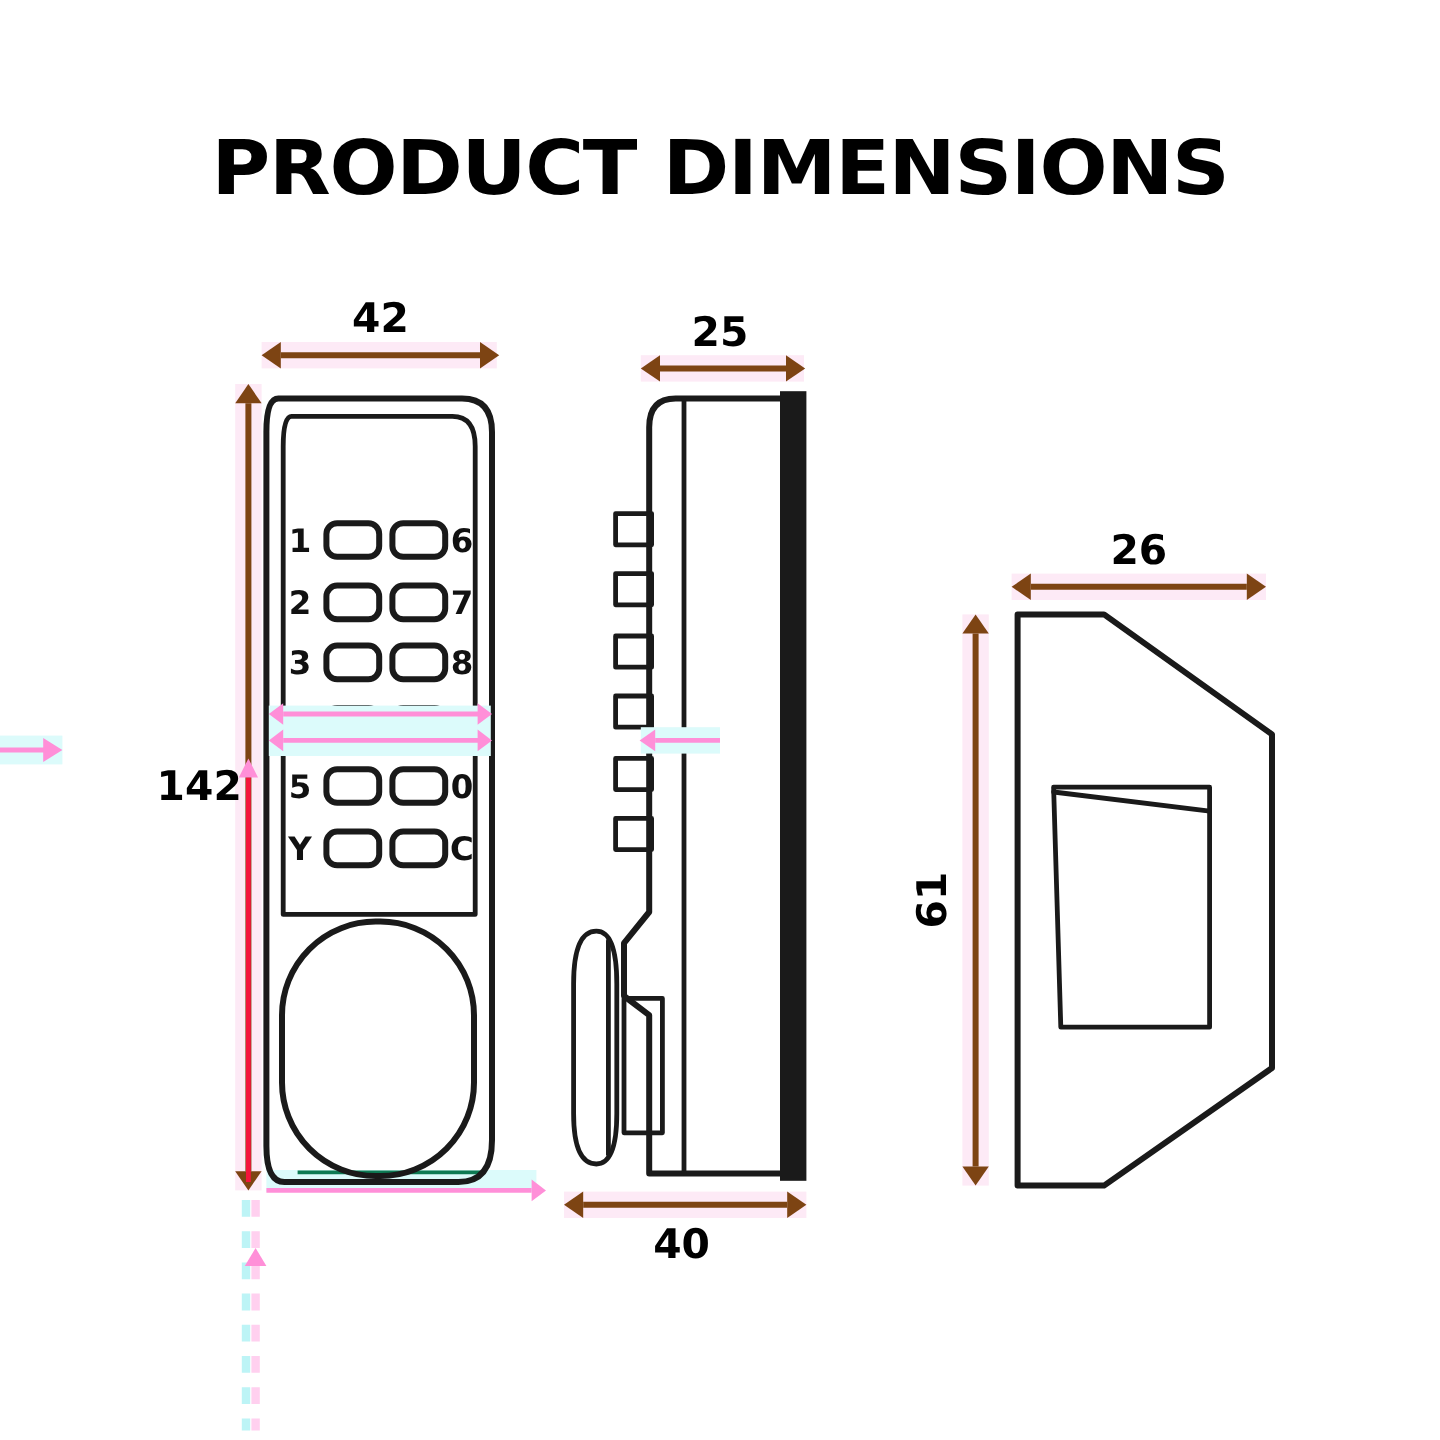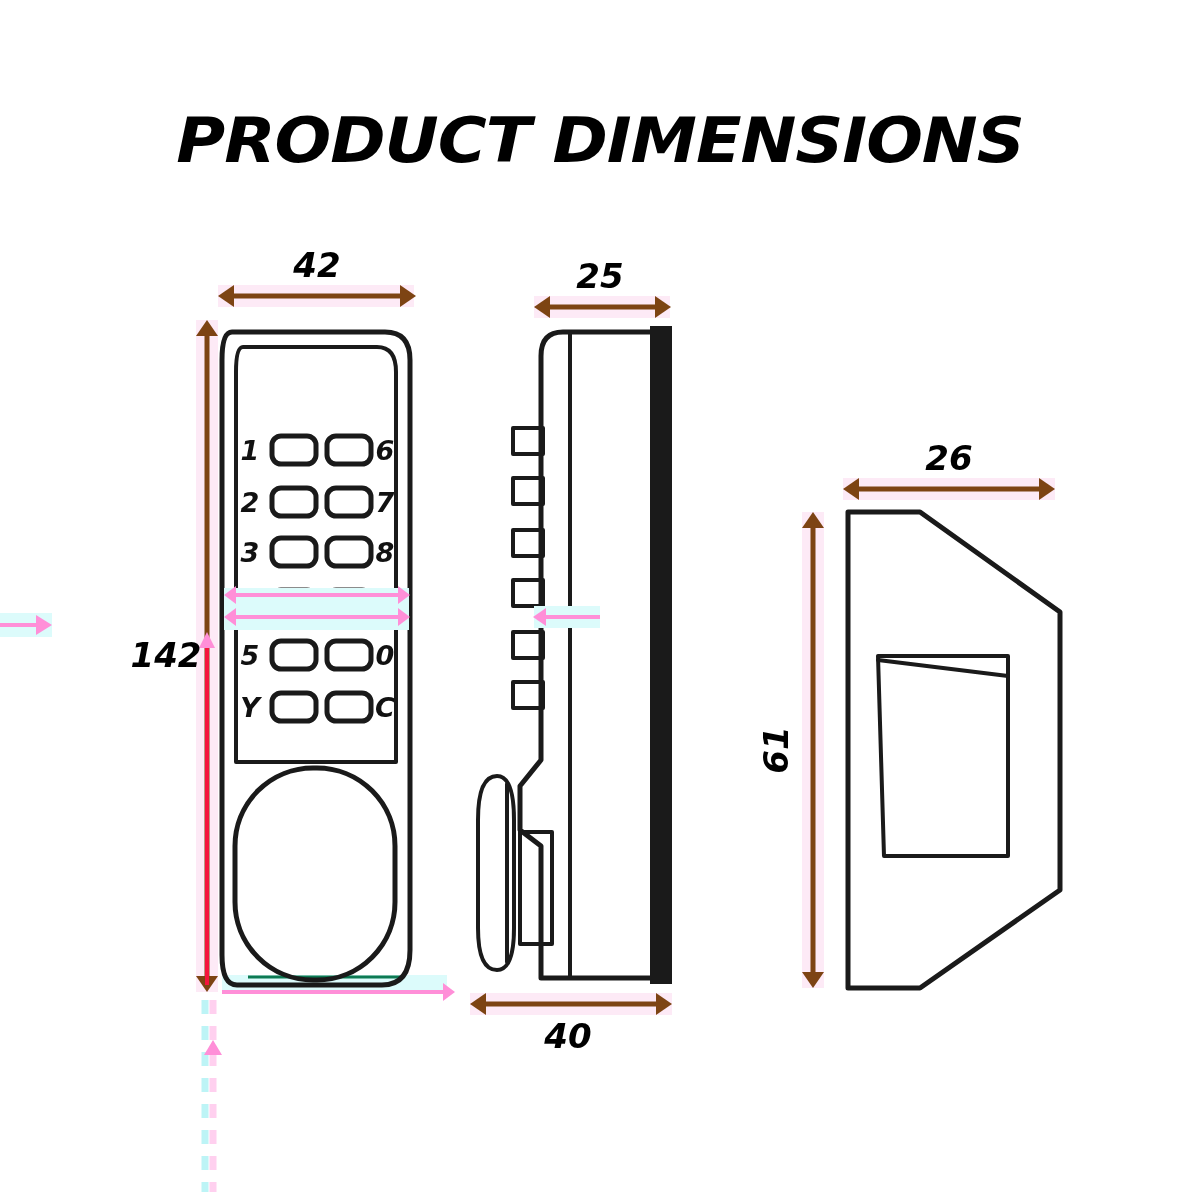--- a/index.html
+++ b/index.html
@@ -13,21 +13,20 @@
     height: 1200px;
     font-family: "Liberation Sans", sans-serif;
     overflow: hidden;
     position: relative;
   }
   #stage {
     position: relative;
     width: 1116px;
     height: 1200px;
     background: #ffffff;
-    font-style: italic;
   }
   #title {
     position: absolute;
     left: 0;
     top: 104px;
     width: 1200px;
     text-align: center;
     font-family: "DejaVu Sans", sans-serif;
     font-weight: bold;
     font-size: 63px;

